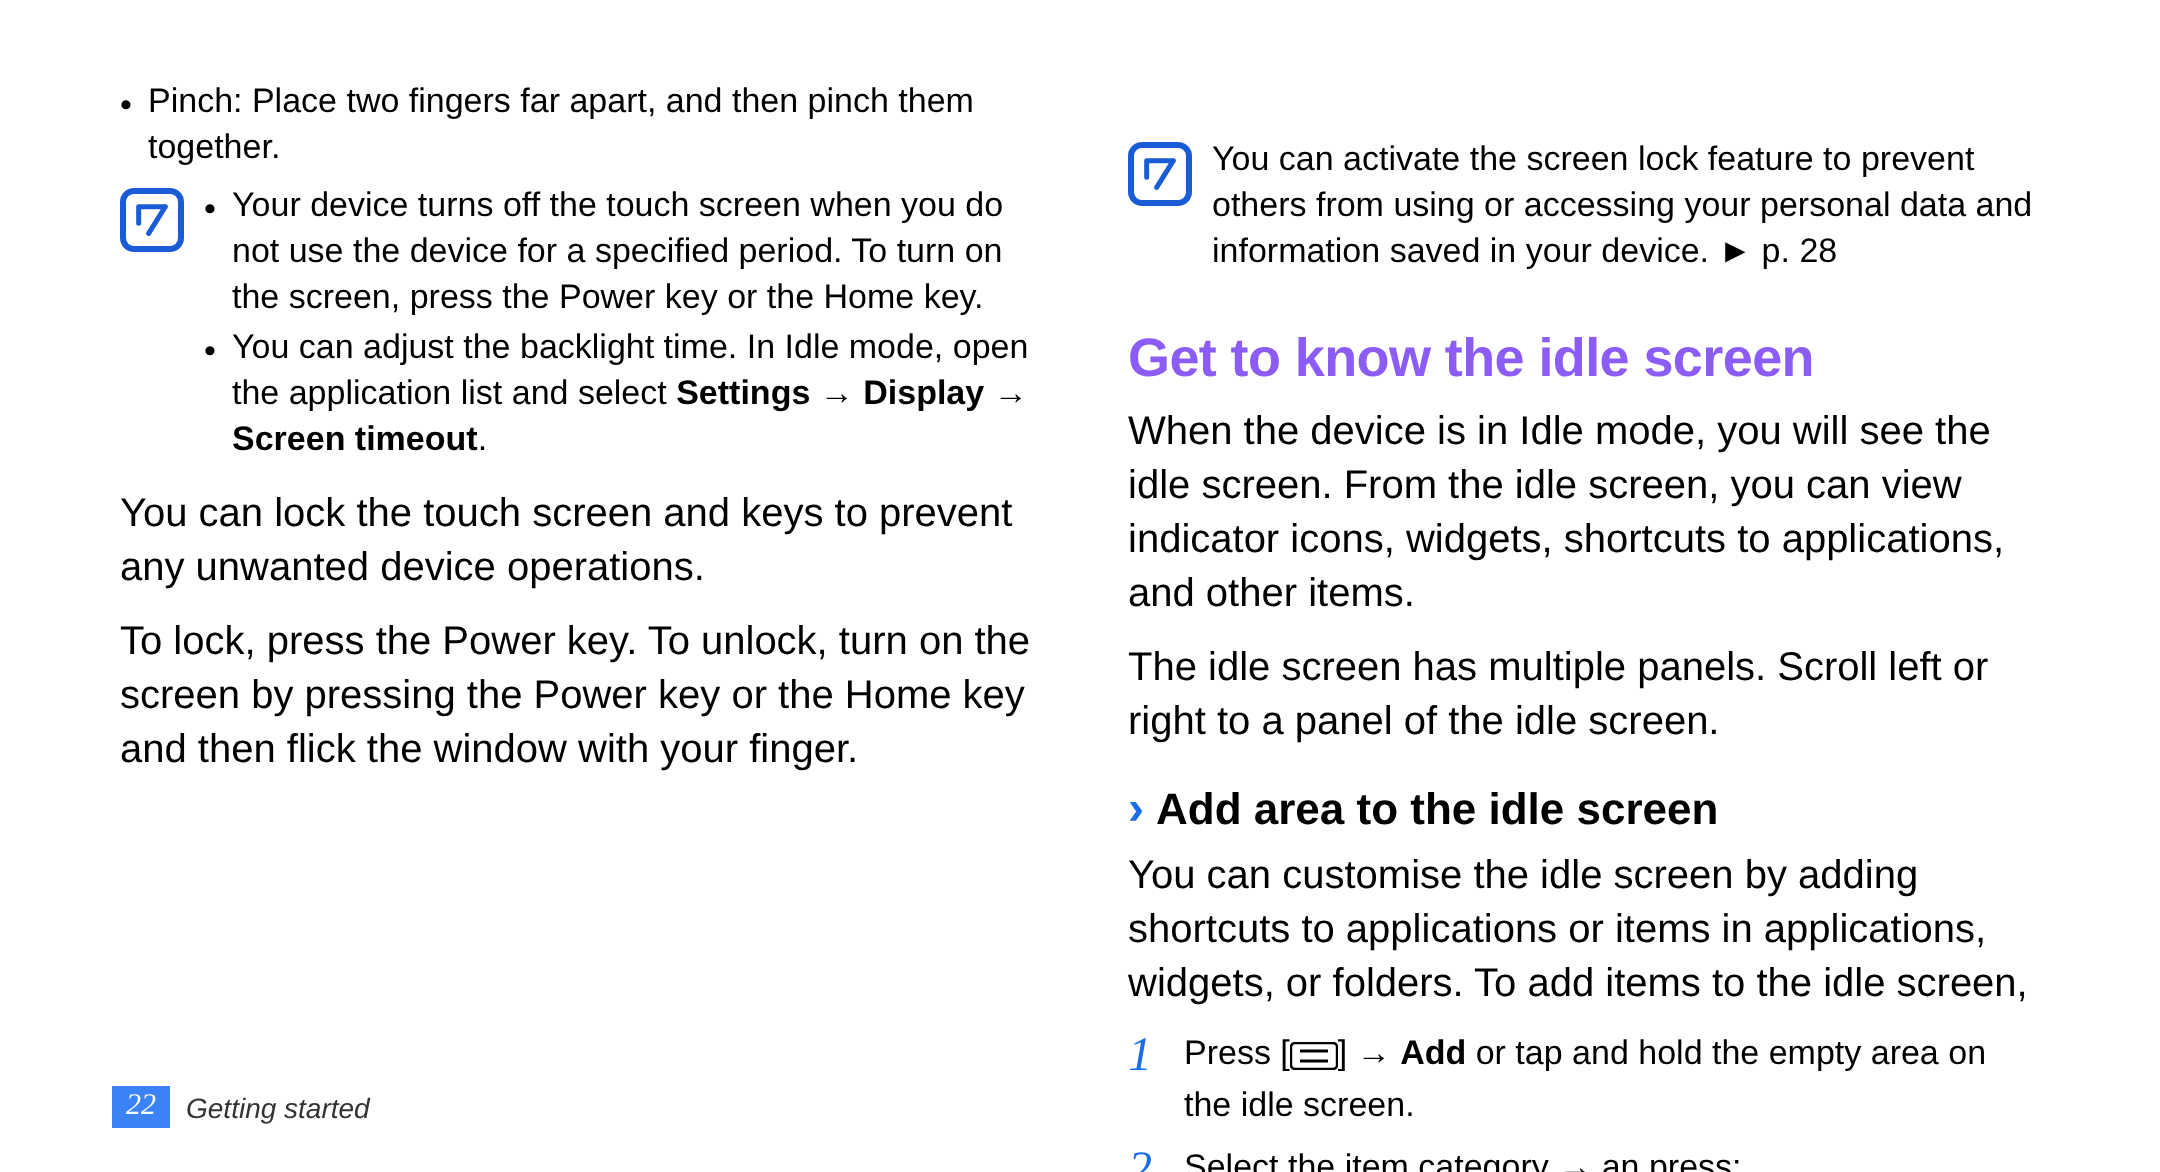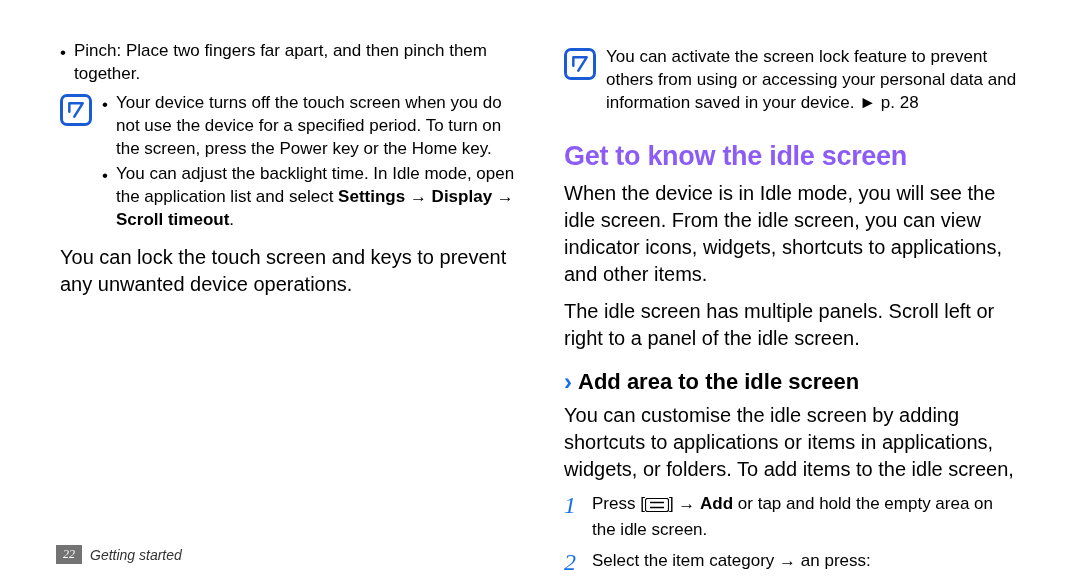--- a/index.html
+++ b/index.html
@@ -1,20 +1,20 @@
 <!DOCTYPE html>
 <html><head>
 <meta charset="utf-8">
 <style>
   * { box-sizing: border-box; margin: 0; padding: 0; }
   html, body { width: 1080px; height: 586px; font-family: "Myriad Pro", "Segoe UI", Arial, sans-serif; color: #000; background: #fff; }
   .page { display: flex; width: 100%; height: 100%; padding: 40px 48px 20px 48px; position: relative; }
   .col { flex: 1; padding: 0 12px; }
   .col-left { padding-right: 24px; }
-  .col-right { padding-left: 24px; }
+  .col-right { padding-left: 24px; margin-top: 23px; }
 
   .bullet-item { display: flex; font-size: 17px; line-height: 1.35; margin-bottom: 4px; }
   .bullet-item .dot { width: 14px; flex-shrink: 0; padding-top: 2px; }
   .bullet-item .txt { flex: 1; }
 
   .note-box { display: flex; margin-top: 6px; margin-bottom: 10px; }
   .note-icon { width: 32px; height: 32px; flex-shrink: 0; border: 3px solid #1a5cd6; border-radius: 7px; display: flex; align-items: center; justify-content: center; margin-right: 10px; margin-top: 2px; }
   .note-icon svg { width: 20px; height: 20px; }
   .note-body { flex: 1; font-size: 17px; line-height: 1.35; }
   .note-body .bullet-item { margin-bottom: 2px; }
@@ -26,21 +26,21 @@
   h3.subsection .chevron { color: #1a6fe8; font-size: 24px; margin-right: 6px; }
 
   .step { display: flex; font-size: 17px; line-height: 1.35; margin-bottom: 8px; }
   .step .num { width: 28px; flex-shrink:0; font-family: Georgia, 'Times New Roman', serif; font-style: italic; font-size: 24px; color: #1a6fe8; line-height: 1; padding-top: 0px; }
   .step .body { flex: 1; }
 
   .menu-icon { display:inline-block; vertical-align: -3px; }
   .menu-icon svg { width: 24px; height: 14px; }
 
   .footer { position: absolute; left: 56px; bottom: 22px; display: flex; align-items: center; font-size: 14px; }
-  .footer .pagenum { background: #737373; color: #fff; font-style: italic; padding: 2px 7px 2px 7px; margin-right: 8px; font-family: Georgia, serif; font-size: 12px; }
+  .footer .pagenum { background: #3b82f6; color: #fff; font-style: italic; padding: 2px 7px 2px 7px; margin-right: 8px; font-family: Georgia, serif; font-size: 15px; }
   .footer .sect { font-style: italic; color: #333; }
 
   b, .bold { font-weight: 700; }
 </style>
 </head>
 <body>
 
 <div class="page">
 
   <div class="col col-left">
@@ -56,27 +56,28 @@
           </svg>
       </div>
       <div class="note-body">
         <div class="bullet-item">
           <div class="dot">•</div>
           <div class="txt">Your device turns off the touch screen when you do not use the device for a specified period. To turn on the screen, press the Power key or the Home key.</div>
         </div>
         <div class="bullet-item">
           <div class="dot">•</div>
           <div class="txt">
-            <span>You can adjust the backlight time. In Idle mode, open the application list and select </span><b>Settings</b><span> → </span><b>Display</b><span> → </span><b>Scroll timeout</b><span>.</span>
+            <span>You can adjust the backlight time. In Idle mode, open the application list and select </span><b>Settings</b><span> → </span><b>Display</b><span> → </span><b>Screen timeout</b><span>.</span>
           </div>
         </div>
       </div>
     </div>
 
     <p class="para">You can lock the touch screen and keys to prevent any unwanted device operations.</p>
+    <p class="para">To lock, press the Power key. To unlock, turn on the screen by pressing the Power key or the Home key and then flick the window with your finger.</p>
   </div>
 
   <div class="col col-right">
     <div class="note-box">
       <div class="note-icon">
         <svg viewBox="0 0 24 24">
             <path d="M4 4 L20 4 M4 4 L4 14 M20 4 L10 20" stroke="#1a5cd6" stroke-width="3" fill="none" stroke-linecap="round"></path>
           </svg>
       </div>
       <div class="note-body">You can activate the screen lock feature to prevent others from using or accessing your personal data and information saved in your device. ► p. 28</div>

